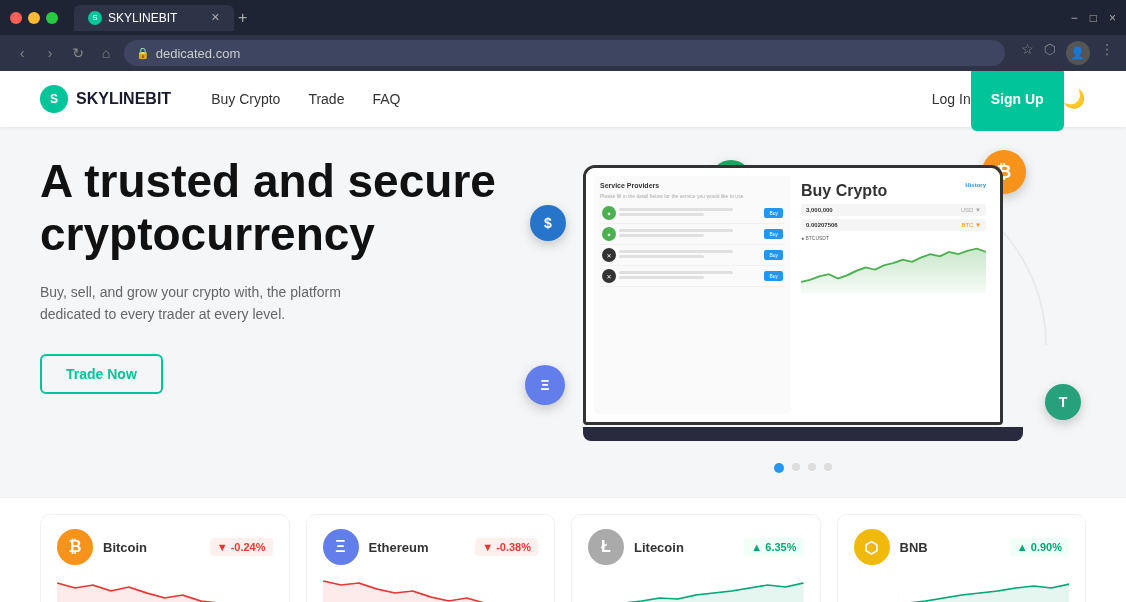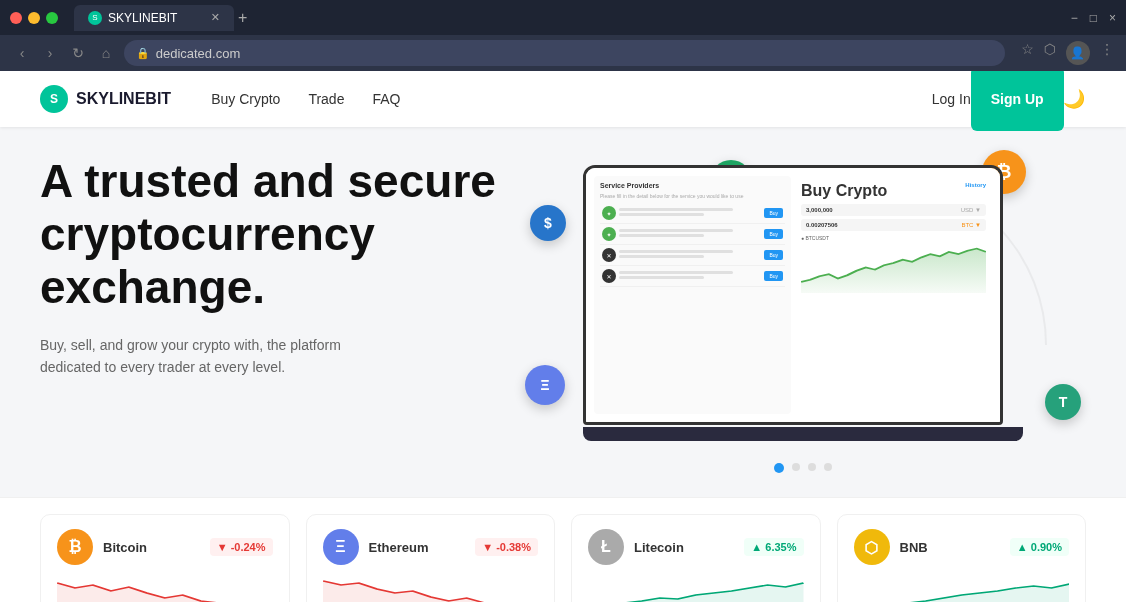--- a/index.html
+++ b/index.html
@@ -162,23 +162,23 @@
       <button class="btn-signup">Sign Up</button>
       <span class="theme-toggle">🌙</span>
     </div>
   </nav>
 
   <div class="hero">
     <div class="hero-content">
       <h1 class="hero-title">
         <span>A trusted and secure</span><br>
         <span>cryptocurrency</span><br>
-        <span>exchange.</span>
       </h1>
       <p class="hero-subtitle">Buy, sell, and grow your crypto with, the platform dedicated to every trader at every level.</p>
+      <button class="btn-trade">Trade Now</button>
     </div>
 
     <div class="hero-visual">
 
       <svg style="position:absolute;top:0;right:20px;opacity:0.1;z-index:0;" width="380" height="300" viewBox="0 0 380 300">
         <path d="M190,20 A170,170 0 0,1 360,190" stroke="#888" stroke-width="2" fill="none"></path>
         <path d="M190,20 A170,170 0 0,0 20,190" stroke="#888" stroke-width="2" fill="none"></path>
       </svg>
 
       <div class="crypto-float cf-star" style="position:absolute;top:5px;left:190px;">✦</div>

